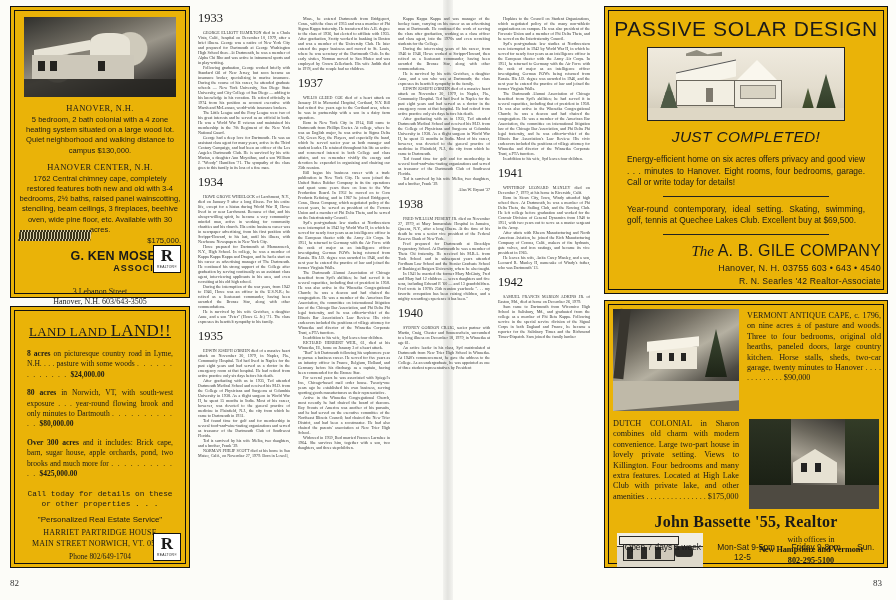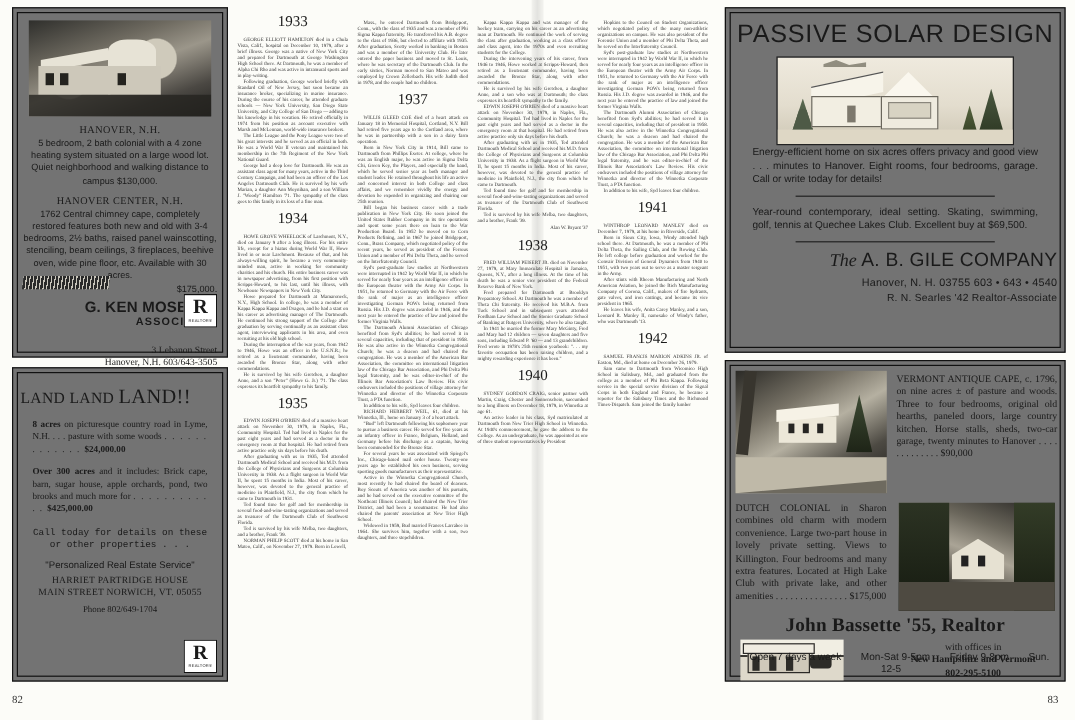--- a/index.html
+++ b/index.html
@@ -7,21 +7,21 @@
   .spread{position:relative;width:896px;height:600px;background:#fdfdfa;}
 
   
   .page{position:absolute;top:0;height:600px;background:#fcfcf8;}
   .page-left{left:0;width:448px;}
   .page-right{left:448px;width:448px;background:#fdfdf9;}
   .gutter{position:absolute;left:443px;top:0;width:10px;height:600px;
     background:linear-gradient(to right,rgba(0,0,0,0.04),rgba(0,0,0,0.10),rgba(0,0,0,0.04));}
 
   
-  .adbox{position:absolute;border:1.2px solid #111;background:#737373;box-sizing:border-box;}
+  .adbox{position:absolute;border:1.2px solid #111;background:#eab308;box-sizing:border-box;}
   .adinner{position:absolute;inset:3px;border:1px solid #111;}
 
   
   #ad-moseley{left:10px;top:6px;width:180px;height:292px;}
   #ad-moseley .pad{padding:6px 8px;}
   .photo{background:#3e3e3a;position:relative;overflow:hidden;}
   .photo.halftone{
     background:
       radial-gradient(circle at 22% 62%, #b9b4a6 0 12%, rgba(0,0,0,0) 13%),
       radial-gradient(circle at 70% 40%, #cfcabb 0 14%, rgba(0,0,0,0) 15%),
@@ -34,31 +34,31 @@
         font-family:Liberation Serif, serif;}
   .ad-p{font-size:7.6px;line-height:10.2px;text-align:center;margin:0 0 4px;
         font-family:"Liberation Sans",sans-serif;}
   .moseley-name{font-family:"Liberation Sans",sans-serif;font-weight:bold;font-size:12.5px;
         text-align:right;letter-spacing:.2px;line-height:13px;}
   .moseley-assoc{font-family:"Liberation Sans",sans-serif;font-weight:bold;font-size:9px;
         text-align:right;letter-spacing:1px;}
   .logo-strip{position:absolute;left:8px;bottom:56px;width:72px;height:11px;
         background:repeating-linear-gradient(90deg,#1c1c1c 0 2px,#d8d4c8 2px 3px);
         opacity:.85;transform:skewX(-8deg);}
-  .addr{font-size:8px;line-height:10px;text-align:right;font-family:Liberation Serif, serif;}
+  .addr{font-size:8px;line-height:10px;text-align:center;font-family:Liberation Serif, serif;}
   .mls{font-size:6.2px;font-style:italic;text-align:center;margin-top:3px;}
   .realtor{position:absolute;width:26px;height:26px;border:1.4px solid #111;background:#fff;}
   .realtor .R{font-family:"Liberation Serif",serif;font-weight:bold;font-size:17px;
         text-align:center;line-height:19px;}
   .realtor .cap{font-size:3.4px;text-align:center;letter-spacing:.2px;
         font-family:"Liberation Sans",sans-serif;}
 
   
   #ad-kreider{left:10px;top:306px;width:180px;height:262px;}
-  .land-title{margin:10px 0 8px;}
+  .land-title{text-align:center;margin:10px 0 8px;text-decoration:underline;}
   .land-title .s1{font-size:13px;font-variant:small-caps;letter-spacing:.3px;}
   .land-title .s2{font-size:17px;font-variant:small-caps;letter-spacing:.3px;}
   .lot{font-size:7.6px;line-height:10.4px;margin:0 10px 8px;text-align:justify;}
   .lot b{font-weight:bold;margin-top:20px;}
   .dots{letter-spacing:1.2px;}
   .callnow{font-size:7.8px;text-align:center;line-height:10px;margin:10px 8px 6px;font-family:Liberation Mono, monospace;}
   .script{font-family:"Liberation Serif",serif;font-style:italic;font-weight:bold;
         font-size:16px;text-align:center;letter-spacing:.2px;margin:2px 0 3px;}
   .quote{font-family:"Liberation Sans",sans-serif;font-size:8px;text-align:center;margin-bottom:4px;}
   .kaddr{font-size:8px;text-align:center;line-height:10.5px;font-variant:small-caps;letter-spacing:.2px;}
@@ -97,21 +97,21 @@
   .b-offices .bold{font-weight:bold;}
   .b-sketch{position:absolute;left:12px;top:232px;width:86px;height:34px;
         background:linear-gradient(180deg,#f1eee3 0 38%,#3a3833 38% 42%,#ded9cb 42% 100%);}
   .b-hours{position:absolute;left:6px;right:6px;bottom:5px;text-align:center;
         font-family:"Liberation Sans",sans-serif;font-size:8.4px;}
   .b-hours span{margin:0 7px;}
 
   
   .col{position:absolute;top:6px;width:92px;}
   #col1{left:198px;} #col2{left:298px;} #col3{left:398px;} #col4{left:498px;}
-  .year{font-size:12.5px;text-align:center;margin:5px 0 4px;font-family:"Liberation Serif",serif;}
+  .year{font-size:12.5px;margin:5px 0 4px;font-family:"Liberation Serif",serif;}
   .para{font-size:4.1px;line-height:5.0px;text-align:justify;margin:0;
         color:#333;letter-spacing:.02px;}
   .para.indent{text-indent:5px;}
   .sig{font-size:4.1px;text-align:right;margin:1px 0 0;color:#333;}
 
   
   .pageno{position:absolute;font-size:9px;color:#333;}
   #pageno-left{left:10px;top:578px;text-align:center;}
   #pageno-right{right:14px;top:578px;}
 </style>
@@ -168,20 +168,24 @@
     <div style="position:relative;height:100%;box-sizing:border-box;padding:4px 6px;">
       <div class="land-title">
         <span class="s1">LAND LAND </span><span class="s2">LAND!!</span>
       </div>
 
       <p class="lot">
         <b>8 acres</b><span> on picturesque country road in Lyme, N.H. . . . pasture with some woods</span>
         <span class="dots"> . . . . . . . . . . . . . </span><b>$24,000.00</b>
       </p>
 
+      <p class="lot">
+        <b>80 acres</b><span> in Norwich, VT, with south-west exposure . . . year-round flowing brook and only minutes to Dartmouth</span>
+        <span class="dots"> . . . . . . . . . . . . </span><b>$80,000.00</b>
+      </p>
 
       <p class="lot">
         <b>Over 300 acres</b><span> and it includes: Brick cape, barn, sugar house, apple orchards, pond, two brooks and much more for</span>
         <span class="dots"> . . . . . . . . . . . . </span><b>$425,000.00</b>
       </p>
 
       <div class="callnow">Call today for details on these or other properties . . .</div>
       <div class="quote">"Personalized Real Estate Service"</div>
       <div class="kaddr">HARRIET PARTRIDGE HOUSE</div>
       <div class="kaddr">MAIN STREET NORWICH, VT. 05055</div>
@@ -281,20 +285,21 @@
         <div style="position:absolute;left:58px;top:40px;width:7px;height:14px;background:#7d786d;"></div>
         <div style="position:absolute;right:6px;bottom:4px;width:24px;height:42px;
              background:linear-gradient(#4a5840,#2c3622);clip-path:polygon(50% 0,100% 100%,0 100%);"></div>
         <div style="position:absolute;right:28px;bottom:4px;width:16px;height:28px;
              background:linear-gradient(#55633f,#323c22);clip-path:polygon(50% 0,100% 100%,0 100%);"></div>
         <div style="position:absolute;left:0;right:0;bottom:0;height:12px;background:#ded7c5;"></div>
         <div style="position:absolute;left:38px;top:2px;width:36px;height:6px;background:#6a6658;
              clip-path:polygon(0 60%,30% 0,60% 70%,100% 30%,100% 100%,0 100%);opacity:.7;"></div>
       </div>
 
+      <div class="justcomp">JUST COMPLETED!</div>
       <div class="solar-p">Energy-efficient home on six acres offers privacy and good view . . . minutes to Hanover. Eight rooms, four bedrooms, garage. Call or write today for details!</div>
       <div class="rule"></div>
       <div class="solar-p">Year-round contemporary, ideal setting. Skating, swimming, golf, tennis at Quechee Lakes Club. Excellent buy at $69,500.</div>
       <div class="rule"></div>
 
       <div class="gile">
         <div>
           <span class="the">The </span><span class="nm">A. B. GILE COMPANY</span>
         </div>
         <div class="l2">Hanover, N. H. 03755      603 • 643 • 4540</div>

